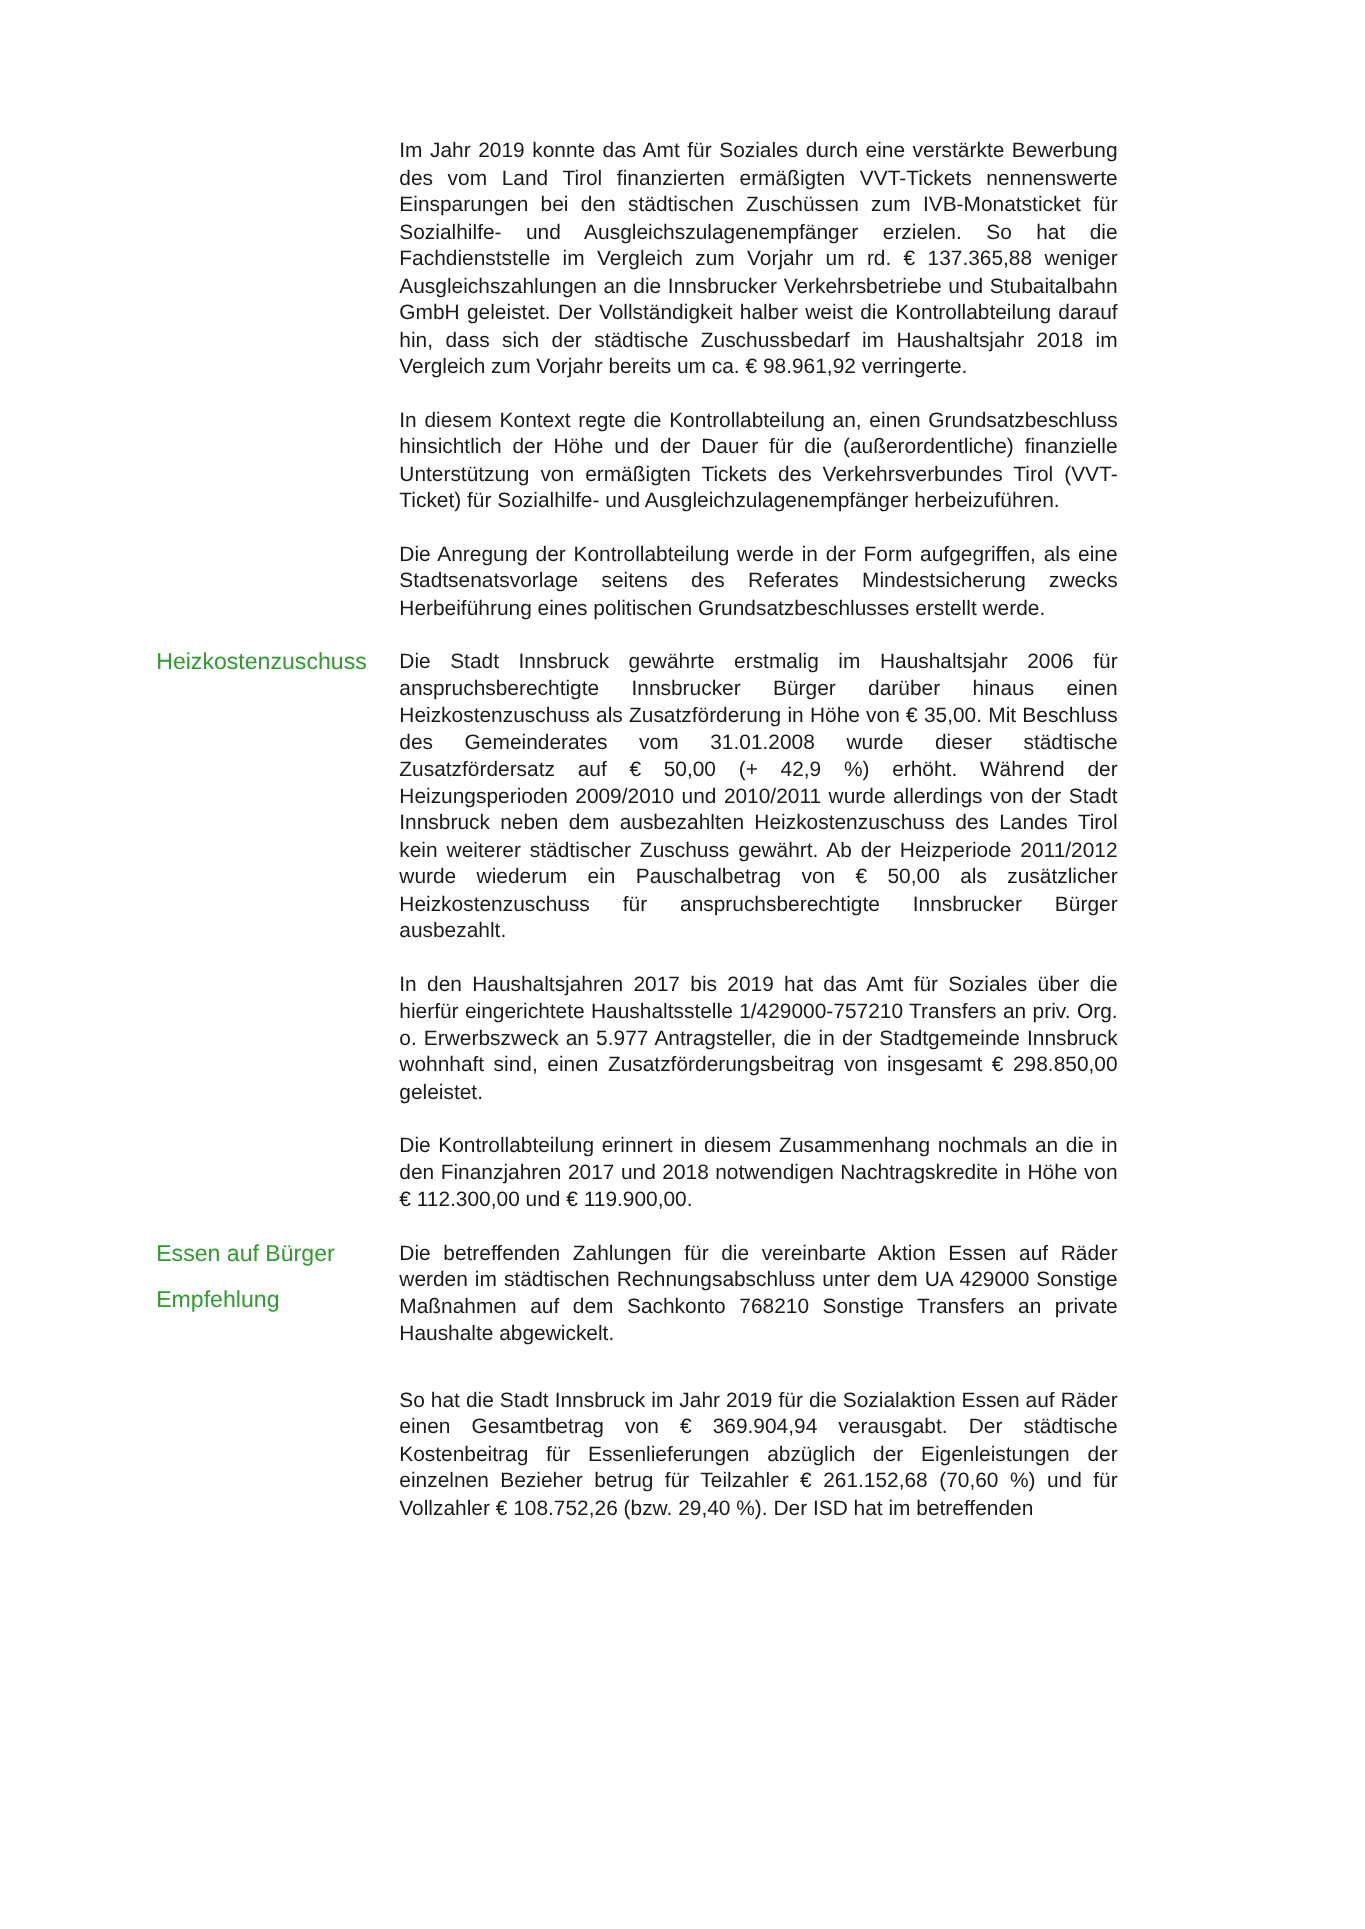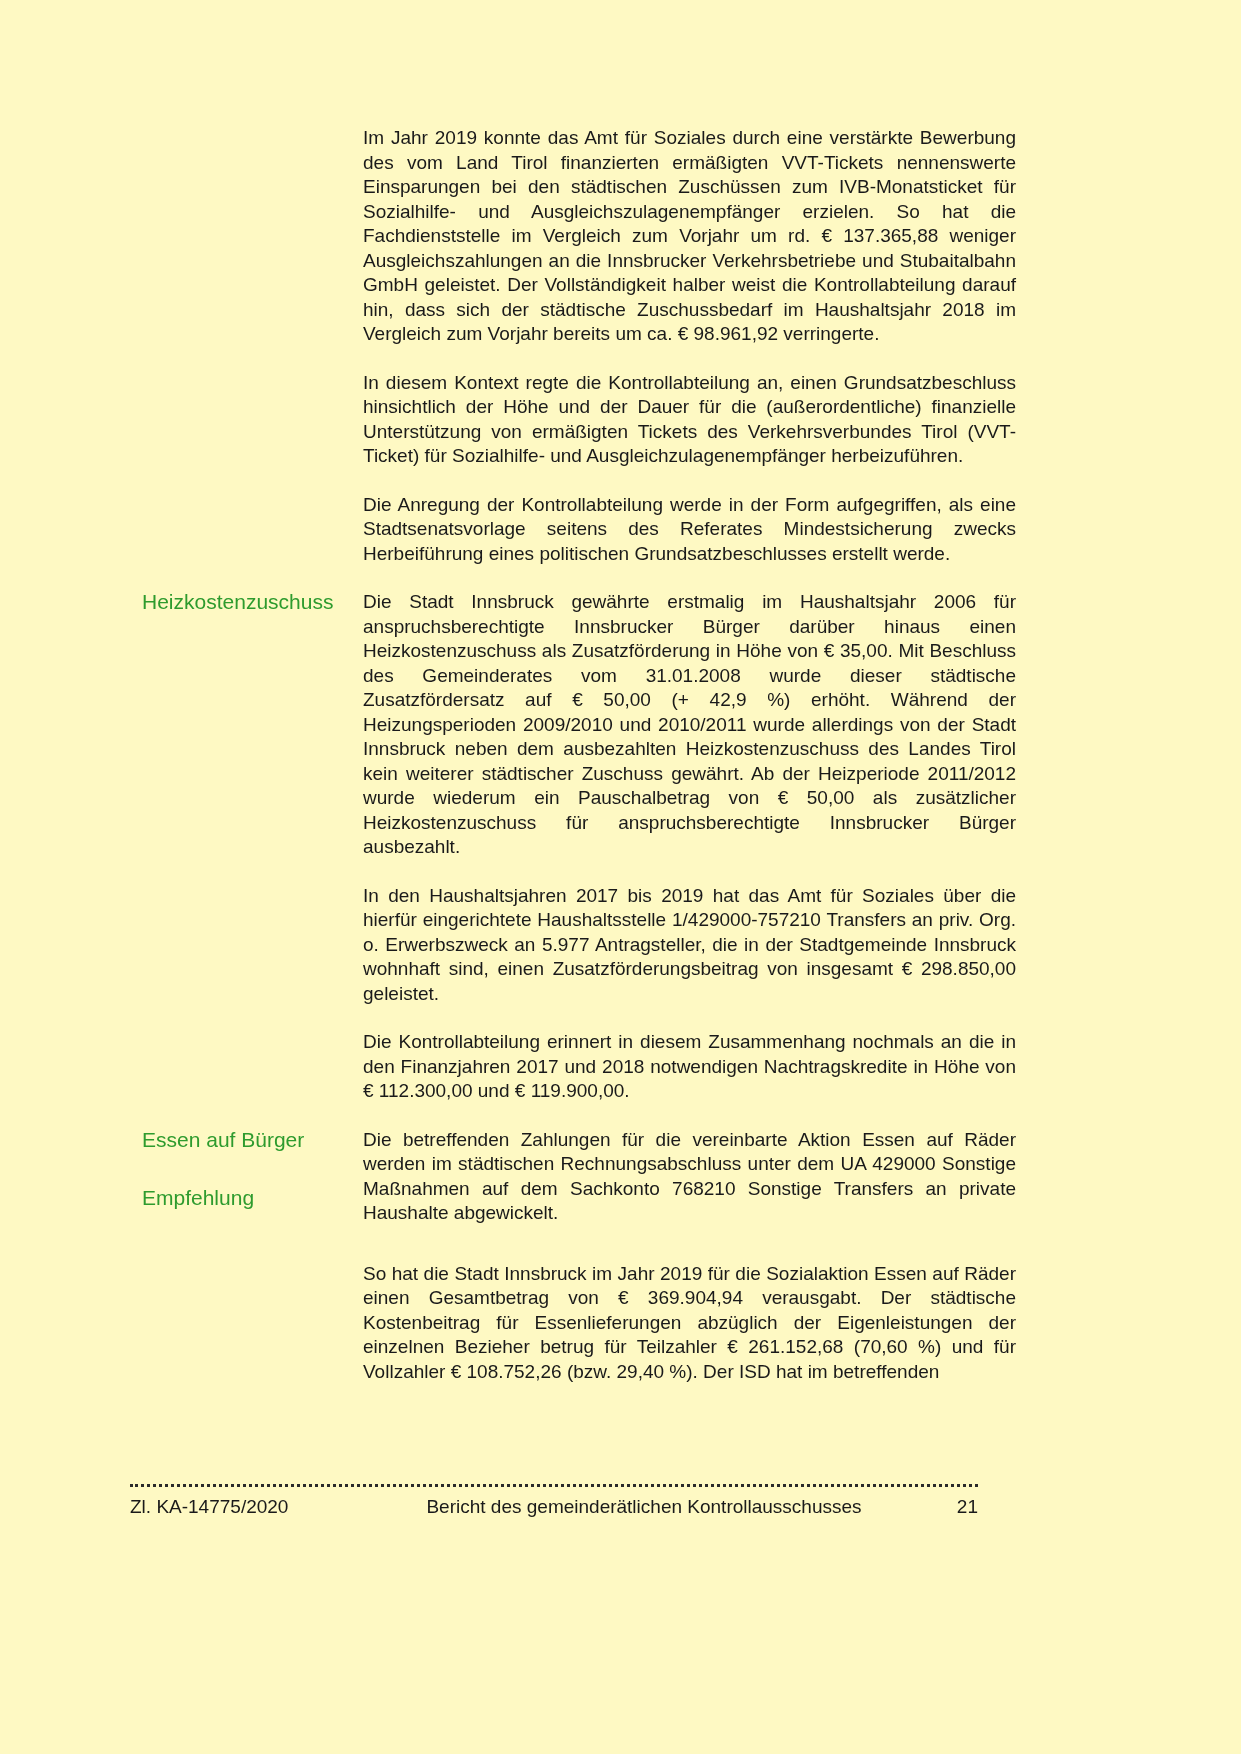--- a/index.html
+++ b/index.html
@@ -4,21 +4,21 @@
 <style>
   html, body {
     margin: 0;
     padding: 0;
     background: #e8e8e8;
   }
   .page {
     position: relative;
     width: 1241px;
     height: 1754px;
-    background: #fef9c3;
+    background: #ffffff;
     font-family: "Liberation Sans", sans-serif;
     color: #1a1a1a;
     overflow: hidden;
     margin: 0 auto;
   }
   .content {
     position: absolute;
     top: 126px;
     left: 142px;
     width: 874px;
@@ -29,21 +29,21 @@
     margin-bottom: 24px;
   }
   .row:last-child { margin-bottom: 0; margin-top: 36px; }
   .margin-col {
     font-size: 21px;
     line-height: 24.5px;
     color: #2e9b2e;
     padding-right: 14px;
   }
   .label-secondary {
-    margin-top: 34px;
+    margin-top: 18px;
   }
   .para {
     margin: 0;
     font-size: 19px;
     line-height: 24.5px;
     text-align: justify;
     hyphens: auto;
     -webkit-hyphens: auto;
   }
   .footer {
@@ -114,22 +114,14 @@
       <p class="para">Die betreffenden Zahlungen für die vereinbarte Aktion Essen auf Räder werden im städtischen Rechnungsabschluss unter dem UA 429000 Sonstige Maßnahmen auf dem Sachkonto 768210 Sonstige Transfers an private Haushalte abgewickelt.</p>
     </div>
 
     <div class="row">
       <div class="margin-col"></div>
       <p class="para">So hat die Stadt Innsbruck im Jahr 2019 für die Sozialaktion Essen auf Räder einen Gesamtbetrag von € 369.904,94 verausgabt. Der städtische Kostenbeitrag für Essenlieferungen abzüglich der Eigenleistungen der einzelnen Bezieher betrug für Teilzahler € 261.152,68 (70,60 %) und für Vollzahler € 108.752,26 (bzw. 29,40 %). Der ISD hat im betreffenden</p>
     </div>
 
   </div>
 
-  <div class="footer">
-    <div class="footer-line"></div>
-    <div class="footer-row">
-      <span class="footer-ref">Zl. KA-14775/2020</span>
-      <span class="footer-title">Bericht des gemeinderätlichen Kontrollausschusses</span>
-      <span class="footer-page">21</span>
-    </div>
-  </div>
 
 </div>
 
 </body></html>

